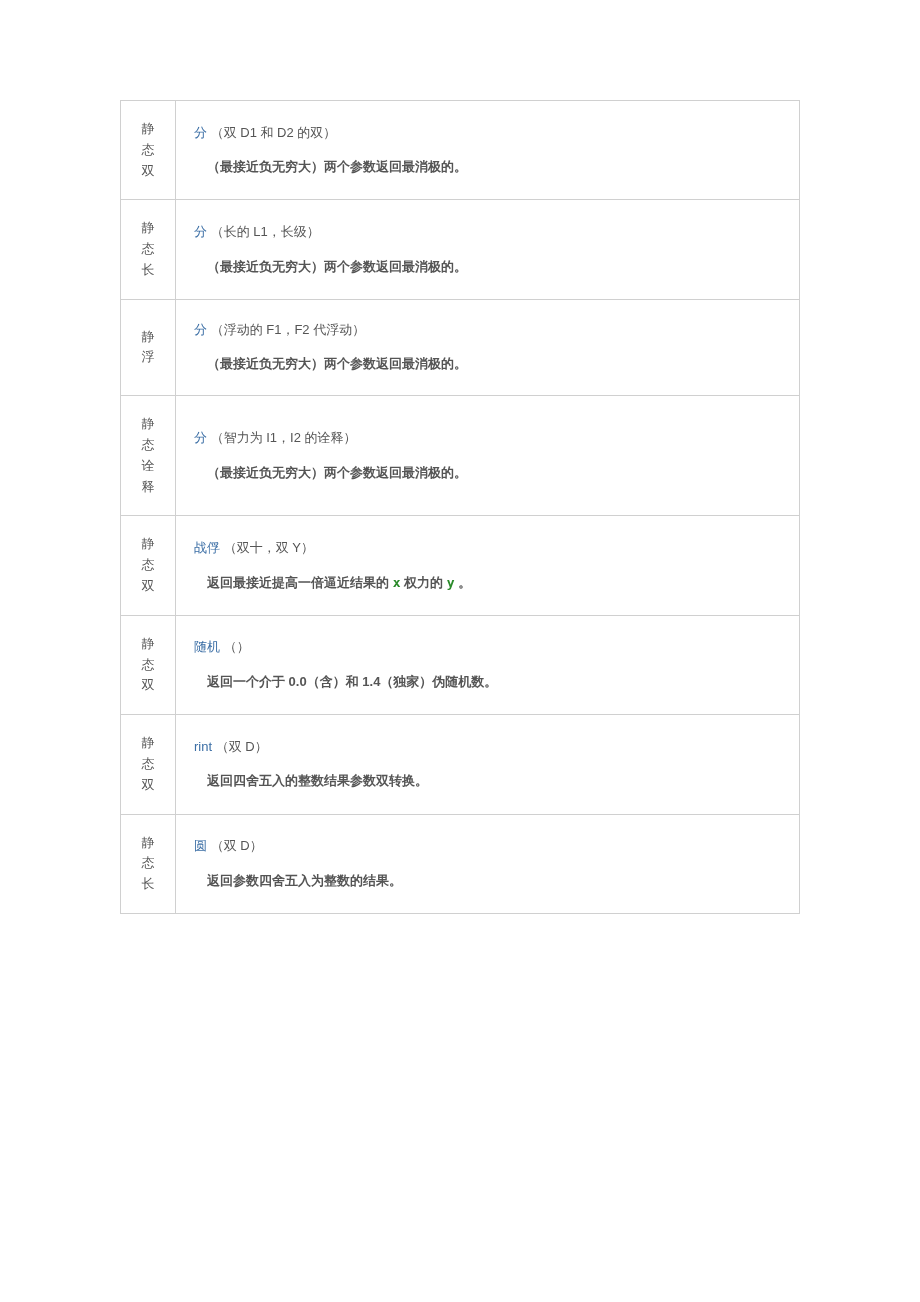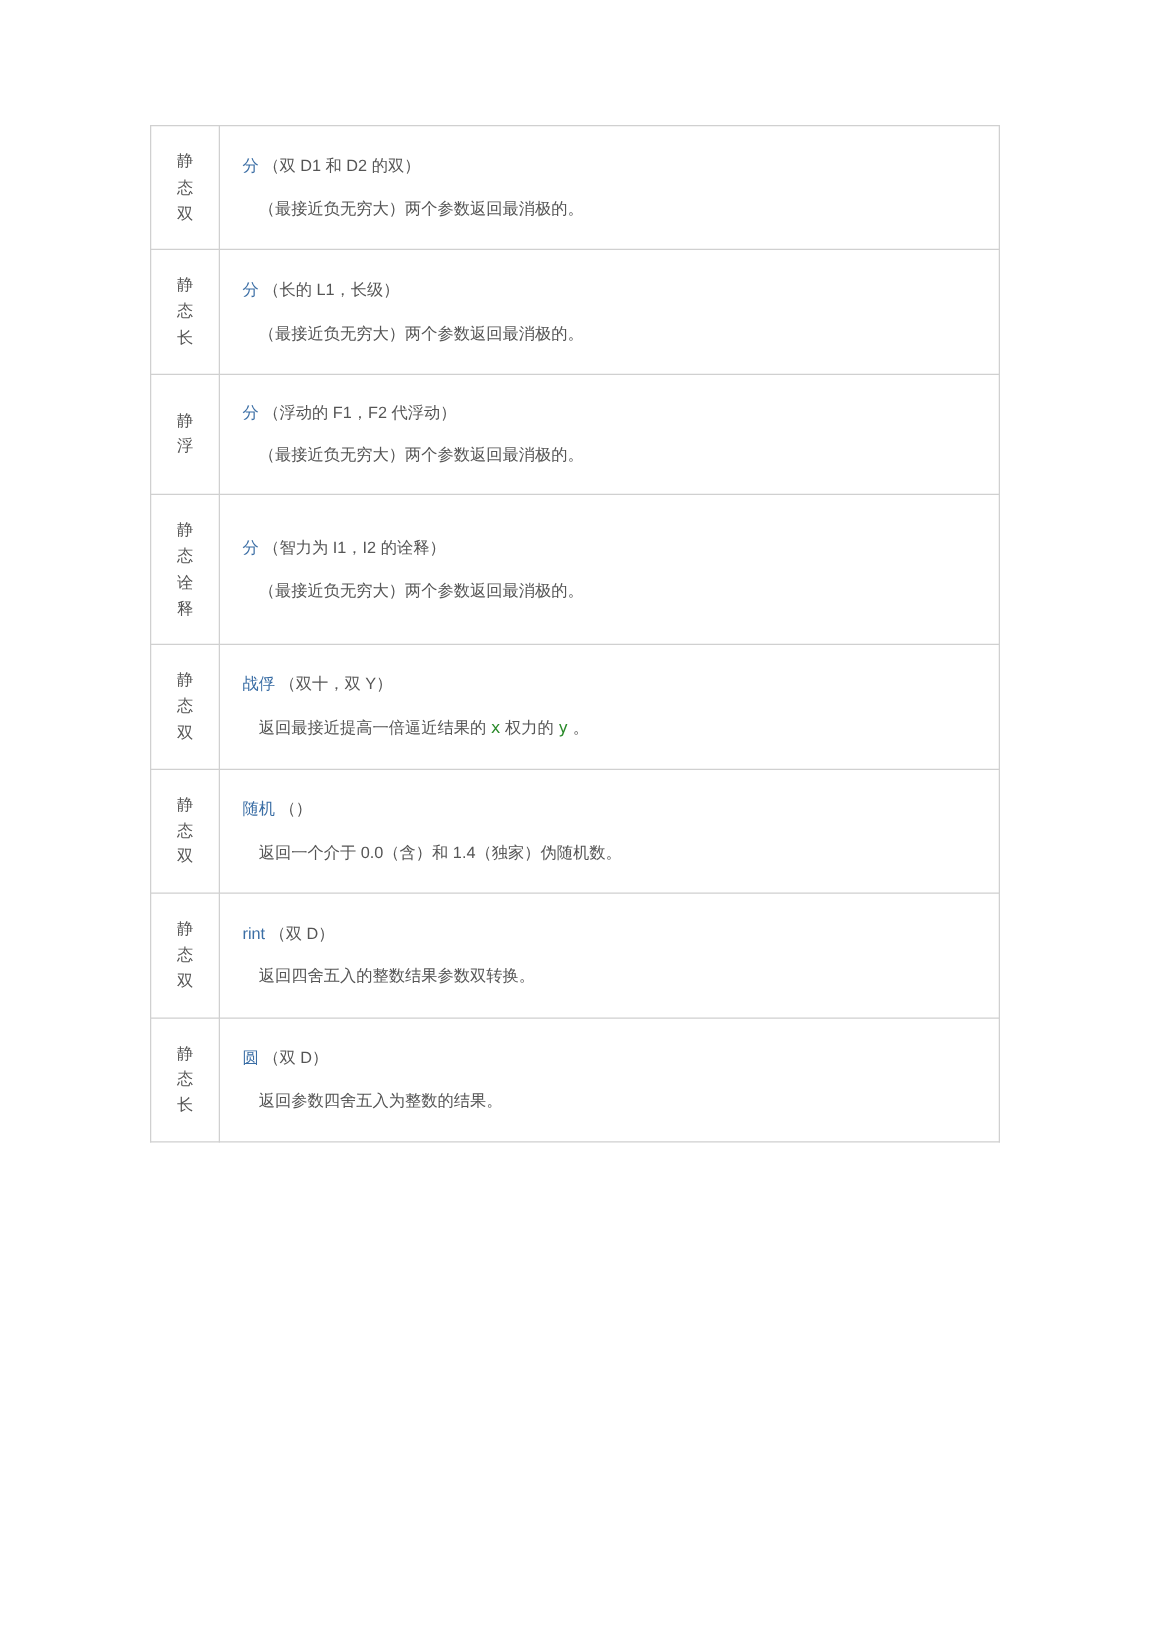--- a/index.html
+++ b/index.html
@@ -48,20 +48,21 @@
   .method-name {
     color: #3b6ea5;
   }
   .params {
     color: #555;
     text-align: right;
   }
   .desc-text {
     color: #555;
     text-indent: 1em;
+    font-weight: bold;
   }
   .code-var {
     color: #2a8a2a;
     font-family: Consolas, monospace;
   }
 </style>
 </head>
 <body>
 
 <div class="page">

